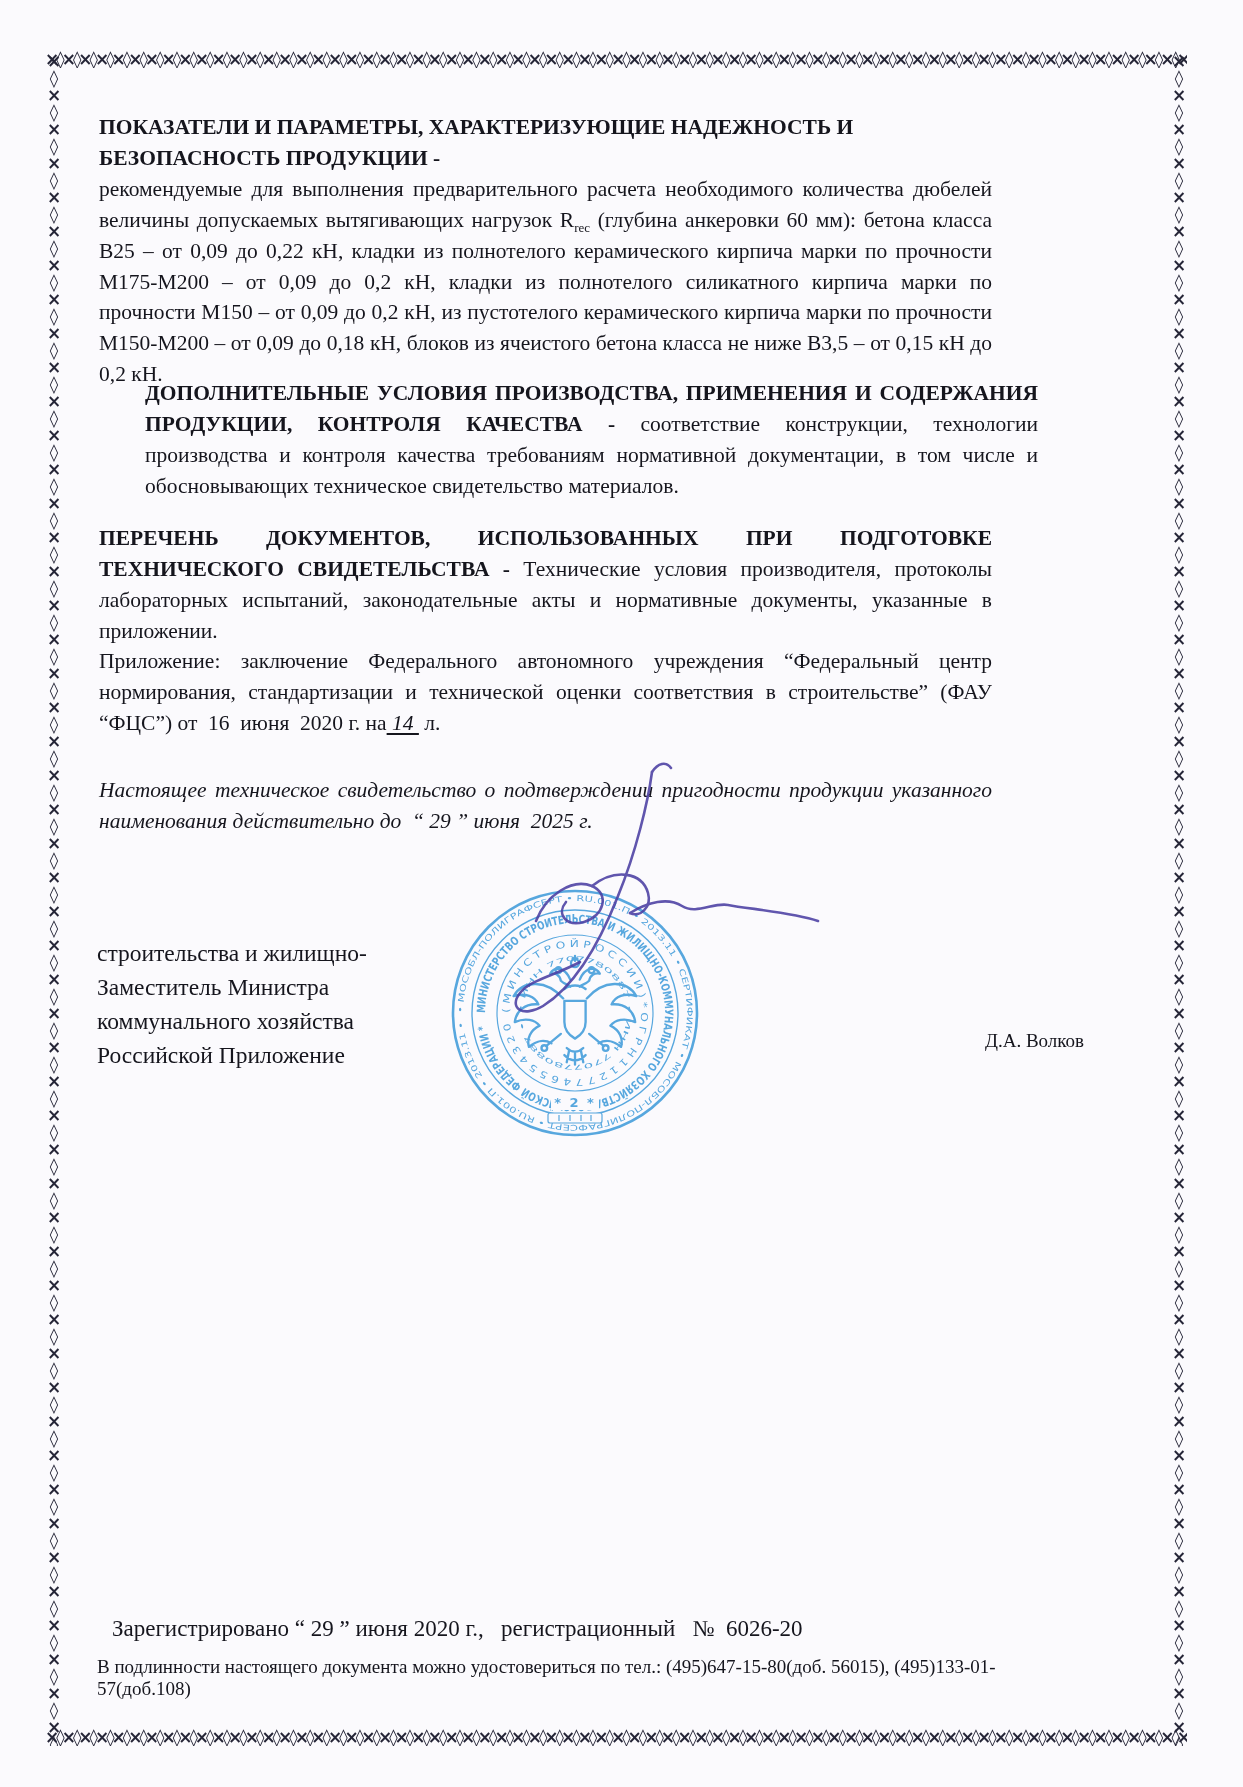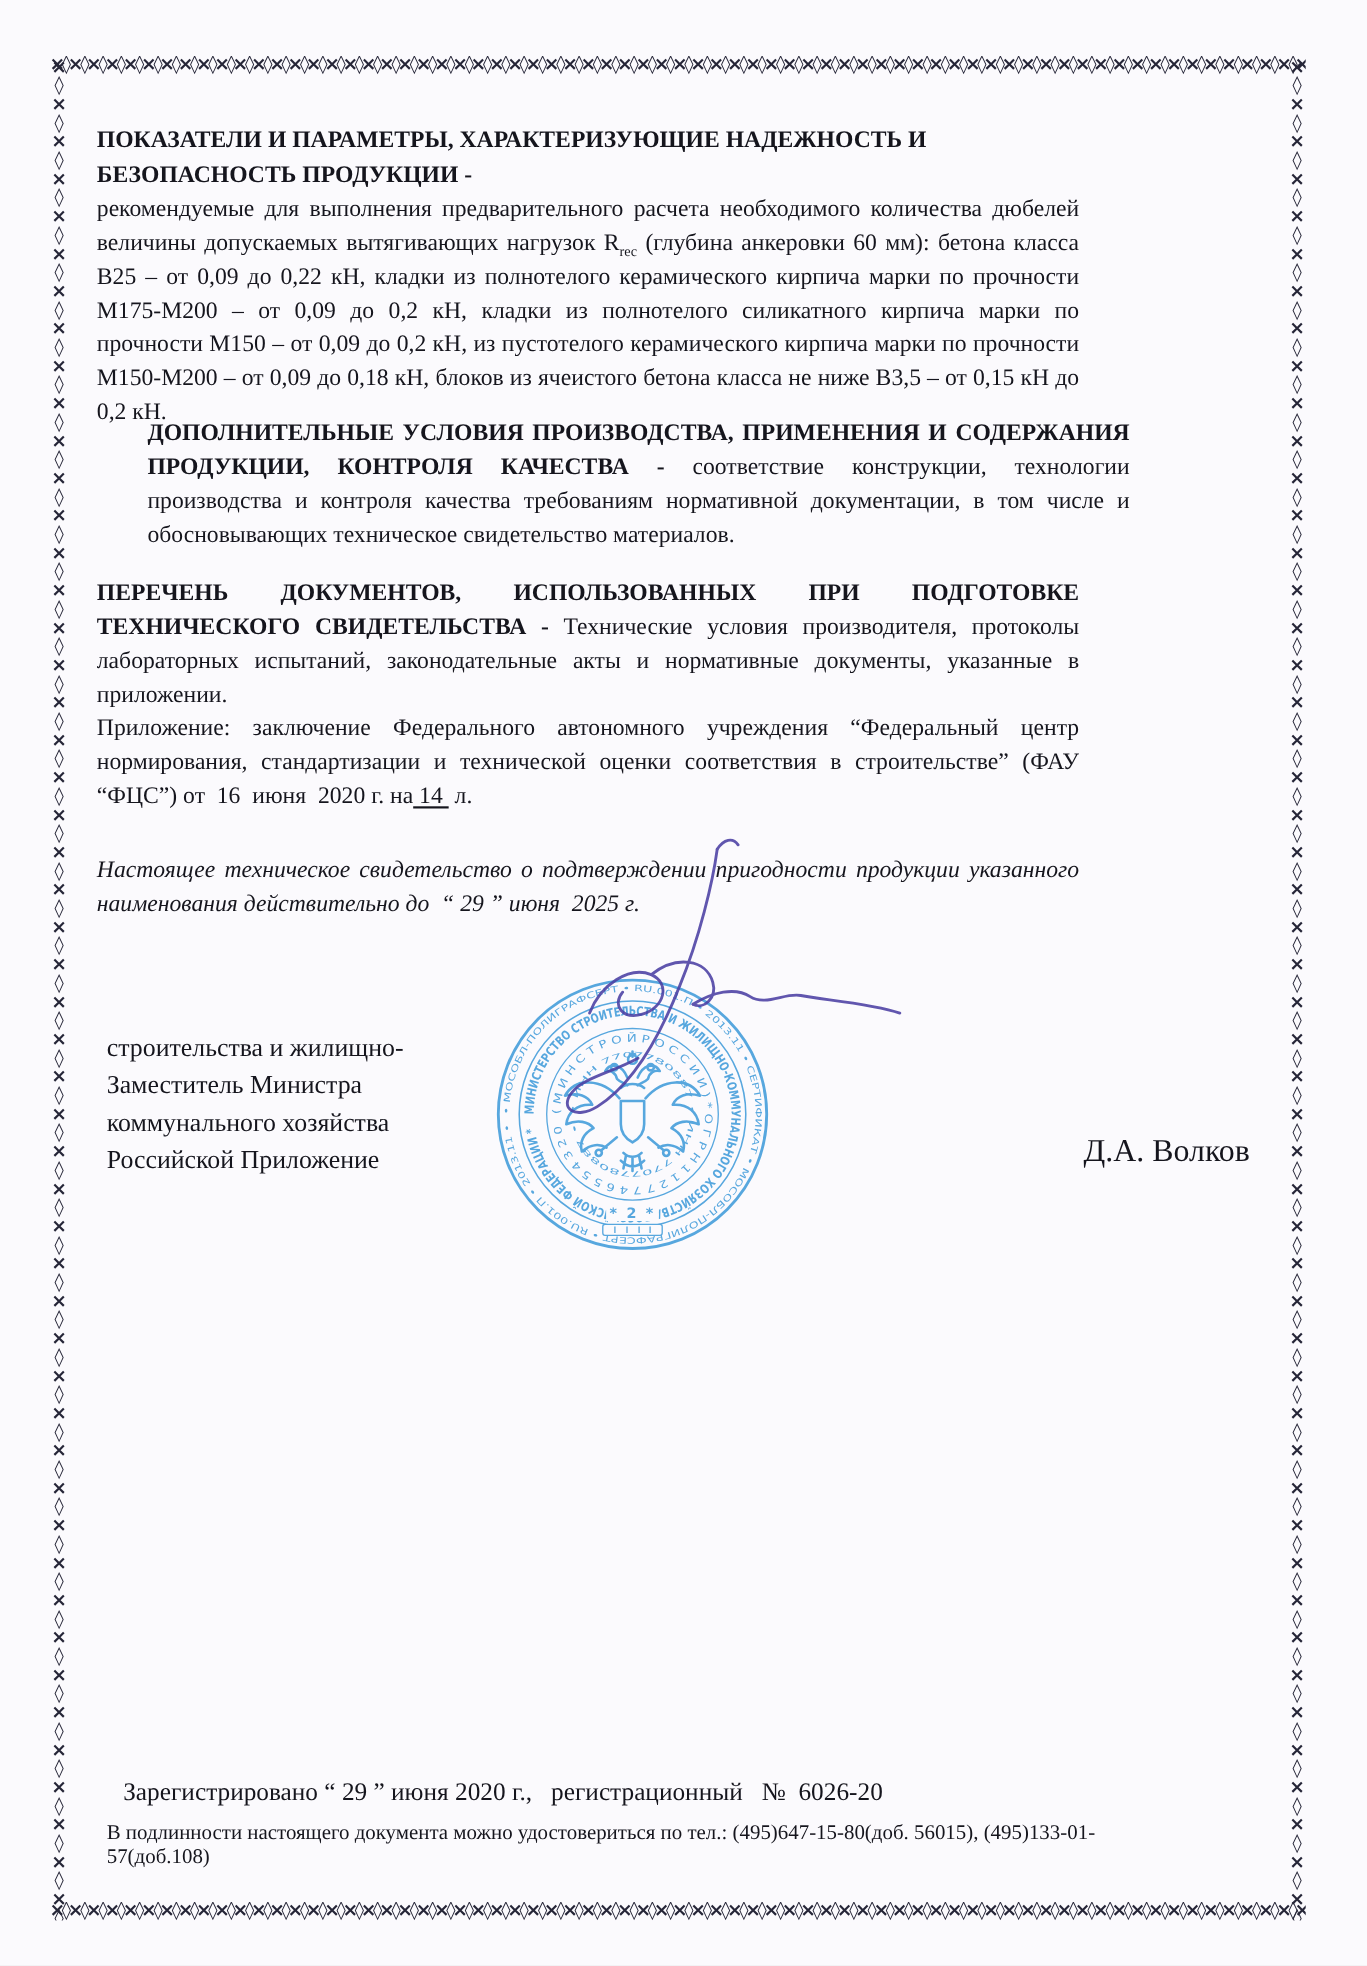--- a/index.html
+++ b/index.html
@@ -13,31 +13,31 @@
     position:absolute; color:#262638; font-family:"DejaVu Sans", sans-serif;
     font-weight:bold; font-size:17px; line-height:16px; letter-spacing:-3px;
     white-space:nowrap; overflow:hidden; user-select:none;
   }
   .b-top   {left:45px; top:51px;   width:1142px; height:17px;}
   .b-bottom{left:45px; top:1729px; width:1142px; height:17px;}
   .b-left  {left:45px;   top:51px; width:17px; height:1695px; writing-mode:vertical-rl;}
   .b-right {left:1170px; top:51px; width:17px; height:1695px; writing-mode:vertical-rl;}
 
   .para{
-    position:absolute; left:88px; width:893px;
+    position:absolute; left:99px; width:893px;
     font-size:21.5px; line-height:30.9px; text-align:justify;
   }
   .para .h{font-weight:bold;}
   #p1{top:112px;} #p2{top:378px;margin-left:46px;} #p3{top:523px;} #p4{top:646px;} #p5{top:775px;font-style:italic;}
   #p1 .h{display:block; text-align:left;}
   sub{font-size:13px; line-height:0;}
-  u{text-underline-offset:3px;}
+  u{text-underline-offset:3px;font-style:italic;}
 
   .sig-block{position:absolute; left:97px; top:936px; font-size:23.5px; line-height:34px;}
-  .sig-name{position:absolute; left:985px; top:1030px; font-size:29px;}
+  .sig-name{position:absolute; left:985px; top:1030px; font-size:19px;}
 
   .stamp{position:absolute; left:447px; top:885px; width:256px; height:256px; opacity:.92;}
   .autograph{position:absolute; left:430px; top:745px; width:400px; height:290px;}
 
   .footer1{position:absolute; left:112px; top:1616px; font-size:23px;}
   .footer2{position:absolute; left:97px; top:1656px; font-size:19px; width:900px;}
 </style>
 </head>
 <body>
 

